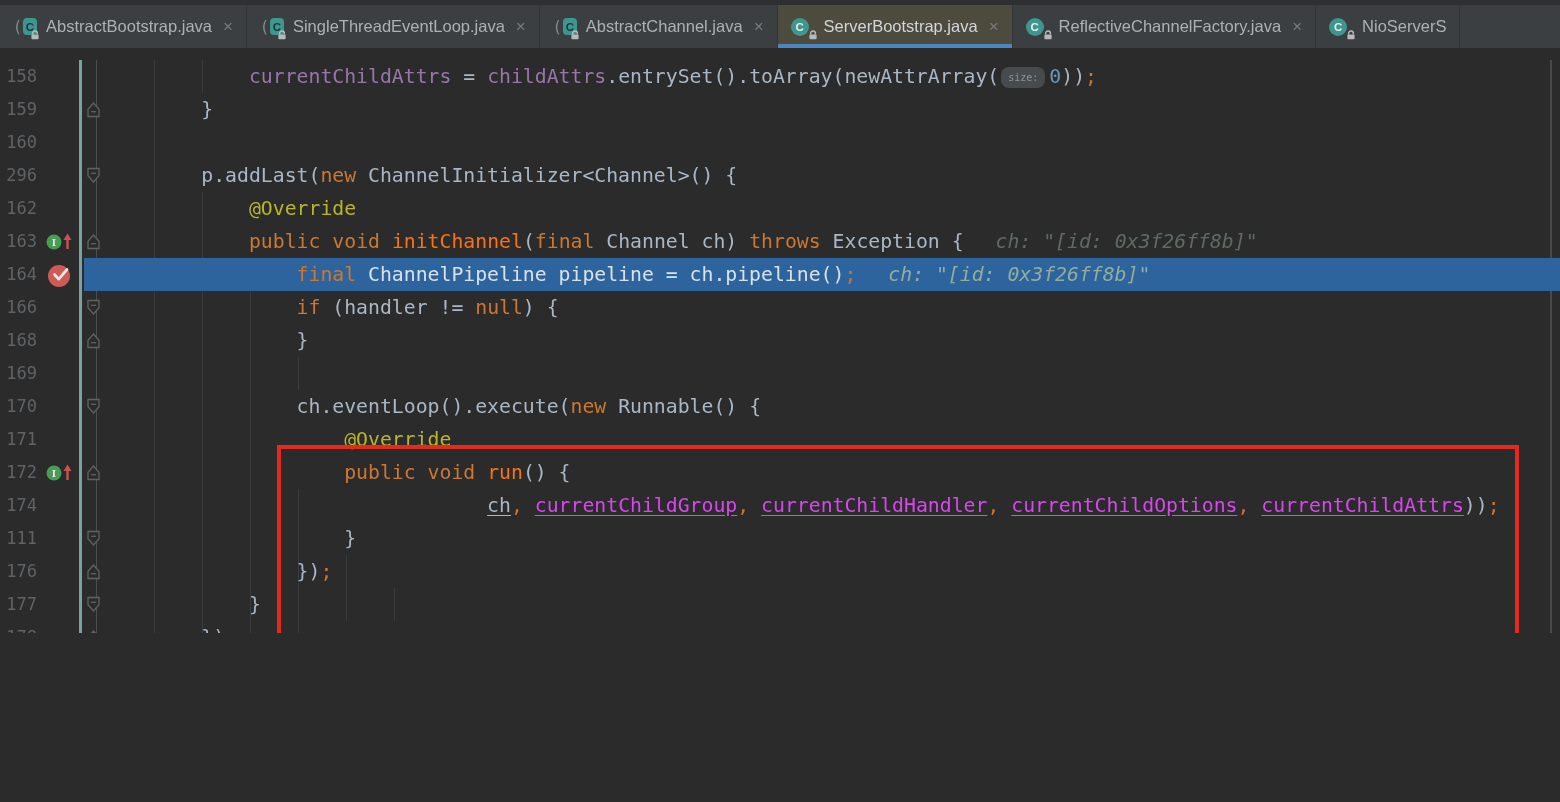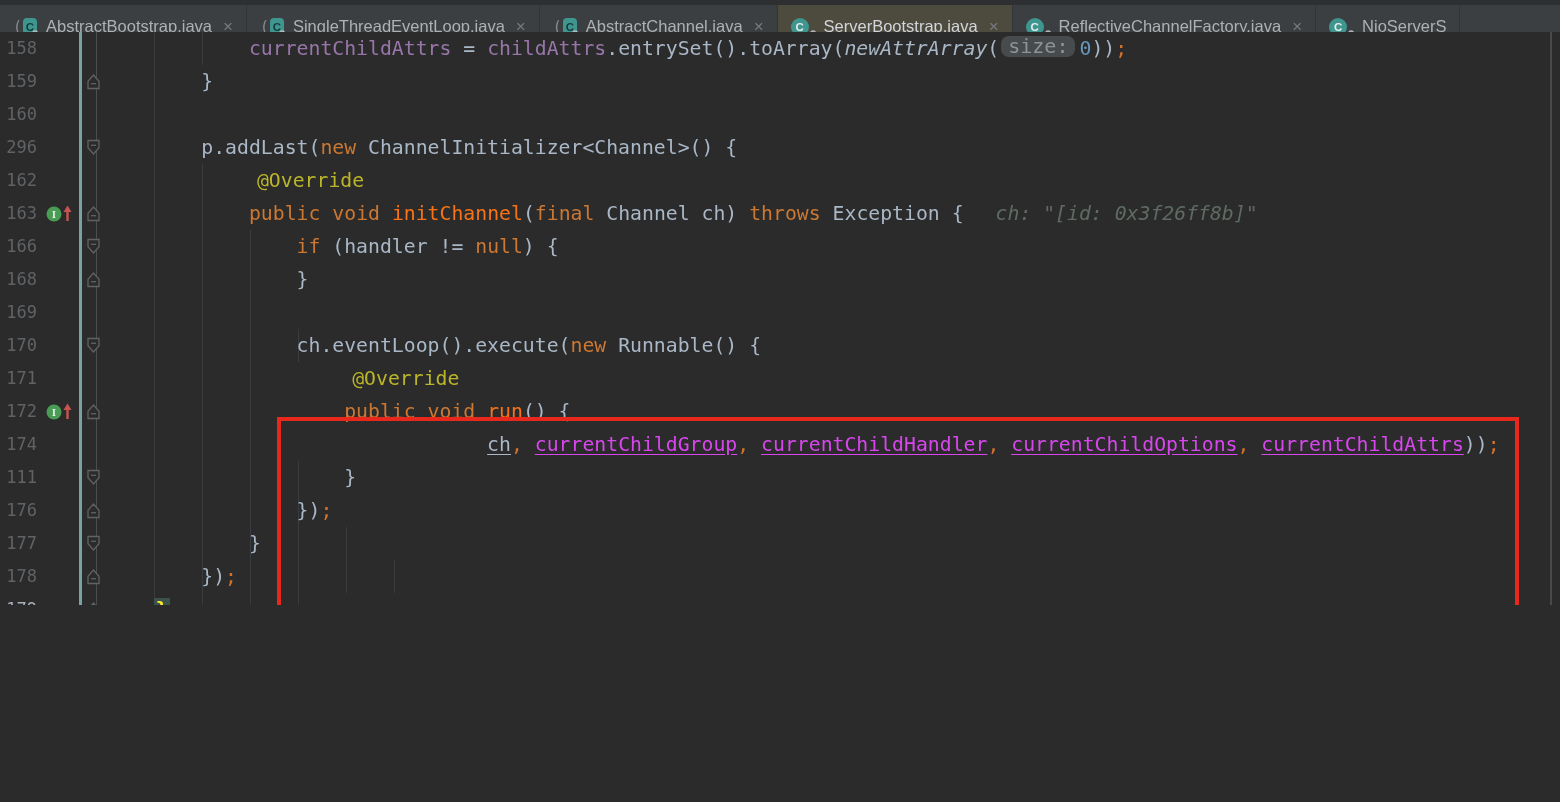--- a/index.html
+++ b/index.html
@@ -17,48 +17,48 @@
   .tab .close{color:#787B7E;font-size:17px;margin-left:2px;}
   .cicon{position:relative;width:24px;height:20px;display:inline-flex;align-items:center;}
   .cicon .paren{color:#868B8D;font-size:15px;margin-right:1px;font-family:"DejaVu Sans Mono",monospace;}
   .cbadge{width:17px;height:17px;background:#3E968F;color:#16393C;font-weight:bold;font-size:11.5px;
           display:inline-flex;align-items:center;justify-content:center;}
   .cbadge.sq{border-radius:4px;}
   .cbadge.ci{border-radius:50%;color:#E8ECEC;width:18px;height:18px;}
   .cicon svg.lock{position:absolute;right:-3px;bottom:-3px;}
 
   
-  .editor{position:absolute;left:0;top:32px;width:1560px;height:573px;background:#2B2B2B;
+  .editor{position:absolute;left:0;top:60px;width:1560px;height:573px;background:#2B2B2B;
           font-family:"DejaVu Sans Mono",monospace;overflow:hidden;}
   .guide{position:absolute;width:1px;background:#3A3D3F;}
   .margin-guide{position:absolute;left:1550px;top:0;width:2px;height:754px;background:#47494B;}
   .fold-line{position:absolute;left:96px;top:0;width:1px;height:754px;background:#4B4E50;}
   .vcs-bar{position:absolute;left:79px;top:0;width:3px;height:726px;background:#79A3A0;}
 
   .rows{position:absolute;left:0;top:0;width:1560px;}
   .row{position:relative;display:flex;height:33px;line-height:33px;}
   .row.exec{background:linear-gradient(90deg,rgba(0,0,0,0) 0 84px,#2E649E 84px);}
   .ln{width:44px;text-align:right;padding-right:7px;color:#606366;font-size:17px;flex:none;}
   .row.caret .ln{color:#A8B0BA;}
   .gicons{width:36px;flex:none;display:flex;align-items:center;justify-content:flex-start;padding-left:2px;}
   .foldc{width:26px;flex:none;display:flex;align-items:center;justify-content:center;}
   .code{flex:1;white-space:pre;font-size:19.8px;color:#A9B7C6;overflow:hidden;}
 
   .kw{color:#CC7832;}
   .fld{color:#9876AA;}
   .mth{color:#f97316;}
-  .ann{color:#BBB529;margin-left:8px;}
+  .ann{color:#BBB529;}
   .num{color:#6897BB;}
   .sem{color:#D0722F;}
-  .ital{font-style:italic;}
+  .ital{}
   .und{text-decoration:underline;text-underline-offset:3px;}
   .fldu{color:#d946ef;text-decoration:underline;text-underline-offset:3px;}
   .brace{color:#FFEA2F;background:#3B514D;font-weight:bold;padding:0 2px;}
   .pill{display:inline-block;background:#474B4D;color:#8C9496;border-radius:8px;
-        font-size:20px;line-height:21px;padding:0 7px;margin:0 4px 0 2px;vertical-align:2px;}
+        font-size:10px;line-height:21px;padding:0 7px;margin:0 4px 0 2px;vertical-align:2px;}
   .dbg{font-style:italic;color:#5F6B62;margin-left:32px;}
   .row.exec .dbg{color:#93AD9D;}
   .row.exec .code{color:#D9E1E8;}
 
   .annotation-box{position:absolute;border:4px solid #E8271D;background:transparent;}
 </style>
 </head>
 <body>
 
 <div class="tabbar">
@@ -198,20 +198,31 @@
           </svg>
         </div>
         <div class="foldc">
           <svg width="15" height="17" viewBox="0 0 15 17">
             <path d="M2 15.5 h11 V8.3 L7.5 2 L2 8.3 Z" fill="#2B2B2B" stroke="#5F6365" stroke-width="1.3"></path>
             <line x1="5" y1="10.7" x2="10" y2="10.7" stroke="#5F6365" stroke-width="1.3"></line>
           </svg>
         </div>
         <div class="code">            <span class="kw">public</span><span class="txt"> </span><span class="kw">void</span><span class="txt"> </span><span class="mth">initChannel</span><span class="txt">(</span><span class="kw">final</span><span class="txt"> Channel ch) </span><span class="kw">throws</span><span class="txt"> Exception {</span><span class="dbg">ch: "[id: 0x3f26ff8b]"</span></div>
       </div>
+      <div class="row exec">
+        <div class="ln">164</div>
+        <div class="gicons">
+          <svg width="28" height="26" viewBox="0 0 28 26">
+            <circle cx="13" cy="14" r="11" fill="#CE5A56"></circle>
+            <path d="M8.5 12.5 l4.2 4.6 L21 7.5" fill="none" stroke="#E9E7E4" stroke-width="2.8" stroke-linecap="round" stroke-linejoin="round"></path>
+          </svg>
+        </div>
+        <div class="foldc"></div>
+        <div class="code">                <span class="kw">final</span><span class="txt"> ChannelPipeline pipeline = ch.pipeline()</span><span class="sem">;</span><span class="dbg">ch: "[id: 0x3f26ff8b]"</span></div>
+      </div>
       <div class="row">
         <div class="ln">166</div>
         <div class="gicons"></div>
         <div class="foldc">
           <svg width="15" height="17" viewBox="0 0 15 17">
             <path d="M2 1.5 h11 v7.2 L7.5 15 L2 8.7 Z" fill="#2B2B2B" stroke="#5F6365" stroke-width="1.3"></path>
             <line x1="5" y1="6.3" x2="10" y2="6.3" stroke="#5F6365" stroke-width="1.3"></line>
           </svg>
         </div>
         <div class="code">                <span class="kw">if</span><span class="txt"> (handler != </span><span class="kw">null</span><span class="txt">) {</span></div>

